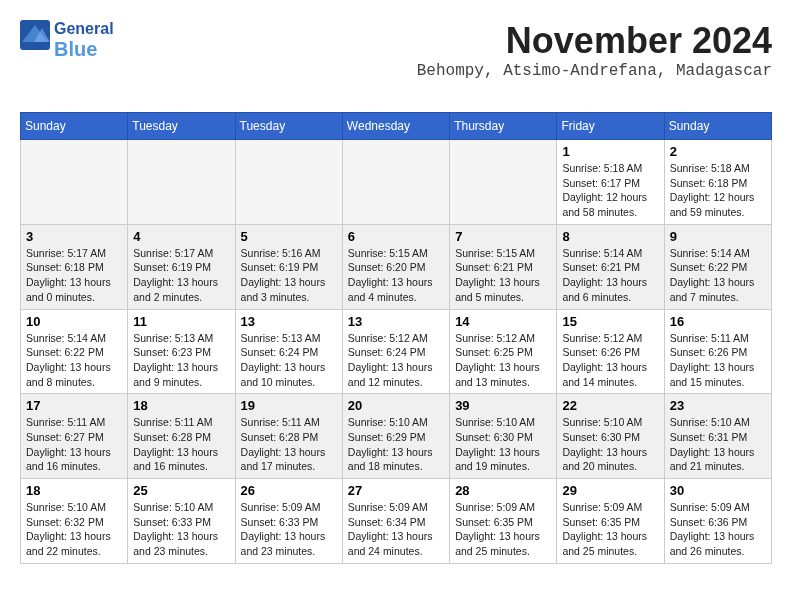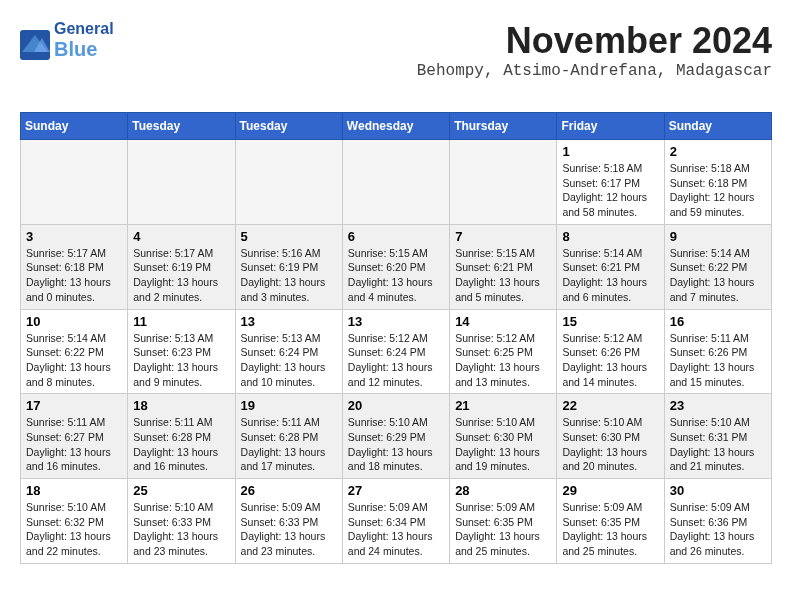--- a/index.html
+++ b/index.html
@@ -5,21 +5,21 @@
     * { box-sizing: border-box; margin: 0; padding: 0; }
     body {
       font-family: Arial, sans-serif;
       background: #fff;
       width: 792px;
       min-height: 612px;
       padding: 20px;
     }
     .header-logo {
       display: flex;
-      align-items: flex-end;
+      align-items: flex-start;
       margin-bottom: 10px;
     }
     .logo-icon {
       width: 30px;
       height: 30px;
       margin-right: 4px;
     }
     .title-section {
       text-align: right;
       margin-bottom: 4px;
@@ -39,21 +39,21 @@
       width: 100%;
       border-collapse: collapse;
       font-size: 11px;
     }
     .calendar th {
       background: #3366cc;
       color: #fff;
       padding: 6px 4px;
       text-align: left;
       font-size: 12px;
-      font-weight: bold;
+      font-weight: normal;
       border: 1px solid #2255aa;
     }
     .calendar td {
       border: 1px solid #cccccc;
       vertical-align: top;
       padding: 4px 5px;
       width: 14.28%;
       min-height: 80px;
       background: #fff;
     }
@@ -260,21 +260,21 @@
 and 17 minutes.</div>
         </td>
         <td>
           <div class="day-number">20</div>
           <div class="day-info" style="white-space: pre-line;">Sunrise: 5:10 AM
 Sunset: 6:29 PM
 Daylight: 13 hours
 and 18 minutes.</div>
         </td>
         <td>
-          <div class="day-number">21</div>
+          <div class="day-number">39</div>
           <div class="day-info" style="white-space: pre-line;">Sunrise: 5:10 AM
 Sunset: 6:30 PM
 Daylight: 13 hours
 and 19 minutes.</div>
         </td>
         <td>
           <div class="day-number">22</div>
           <div class="day-info" style="white-space: pre-line;">Sunrise: 5:10 AM
 Sunset: 6:30 PM
 Daylight: 13 hours

